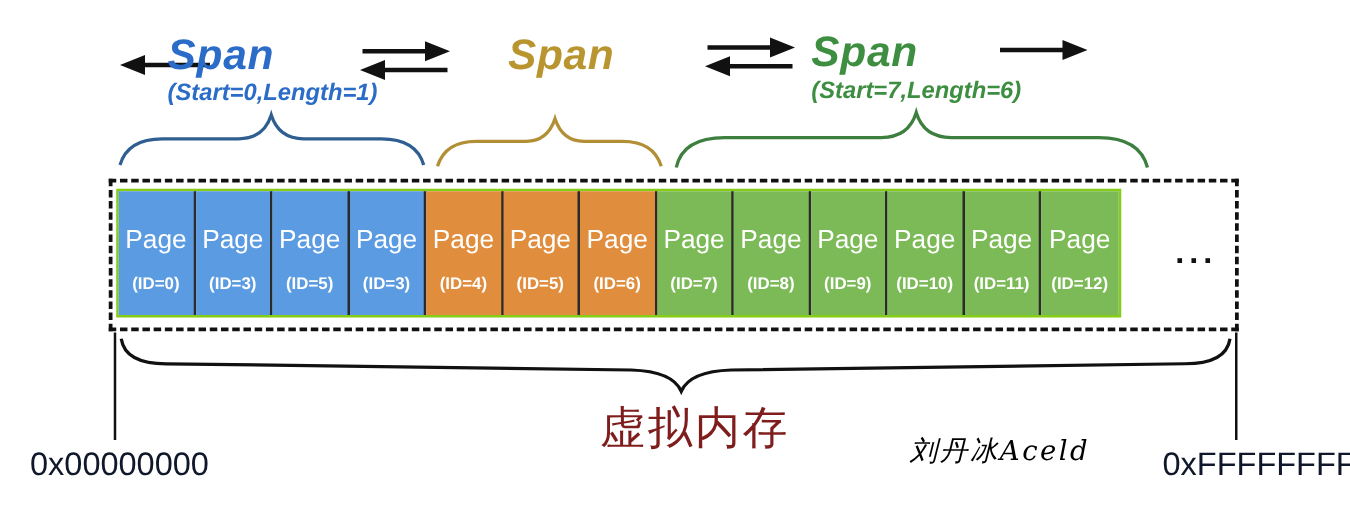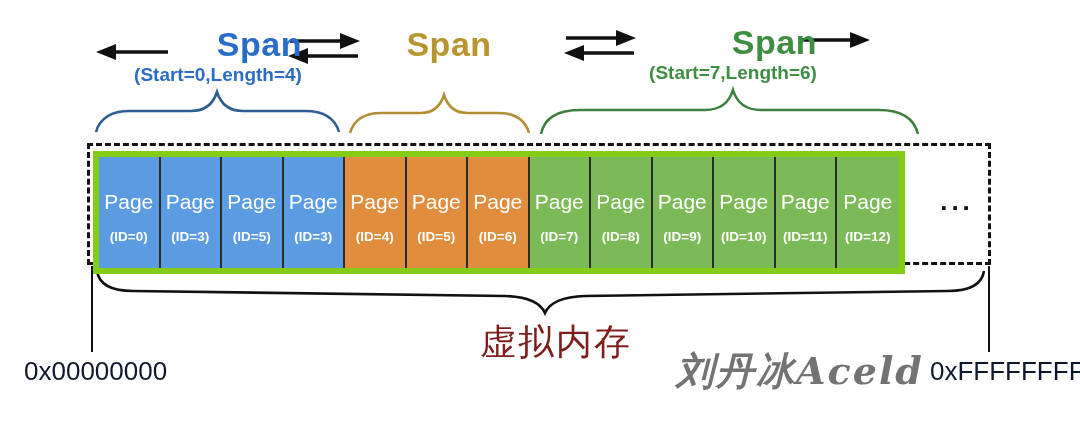--- a/index.html
+++ b/index.html
@@ -1,51 +1,51 @@
 <!DOCTYPE html>
 <html style="--pg-blue: #5B9BE2; --pg-orange: #E08D3D; --pg-green: #7CBA57;"><head>
 <meta charset="utf-8">
 <style>
   html,body{margin:0;padding:0;background:#fff;}
   body{width:1080px;height:424px;position:relative;overflow:hidden;
        font-family:"Liberation Sans",sans-serif;}
   #overlay{position:absolute;left:0;top:0;width:1080px;height:424px;pointer-events:none;}
 
   
-  .span-group{position:absolute;text-align:right;transform:translateX(-50%);}
+  .span-group{position:absolute;text-align:left;transform:translateX(-50%);font-style:italic;}
   .span-title{font-size:34px;font-weight:800;line-height:1.0;letter-spacing:.5px;}
   .span-detail{font-size:19px;font-weight:700;margin-top:3px;white-space:nowrap;}
 
   
   #memory-box{position:absolute;left:87px;top:143px;width:898px;height:116px;
               border:3px dashed #111;}
-  #page-row{position:absolute;left:93px;top:151px;height:123px;display:flex;
-            border:6px solid #84cc16;box-sizing:border-box;}
+  #page-row{position:absolute;left:93px;top:151px;height:103px;display:flex;
+            border:2px solid #84cc16;box-sizing:border-box;}
   .page-cell{flex:0 0 61.5px;box-sizing:border-box;border-right:2px solid #2b2b2b;
              display:flex;flex-direction:column;justify-content:center;align-items:center;
              padding-top:10px;color:#fff;}
   .page-cell:last-child{border-right:none;}
   .g-blue{background:var(--pg-blue);}
   .g-orange{background:var(--pg-orange);}
   .g-green{background:var(--pg-green);}
   .page-label{font-size:21px;font-weight:400;line-height:1.05;}
   .page-id{font-size:13.5px;font-weight:700;margin-top:16px;white-space:nowrap;}
 
   #ellipsis{position:absolute;left:928px;top:186px;width:58px;text-align:center;
             font-size:26px;font-weight:800;letter-spacing:4px;color:#111;}
 
   
   #vm-label{position:absolute;left:556px;top:318px;transform:translateX(-50%);
             font-size:36px;color:#7f1d1d;letter-spacing:2px;}
   .addr{position:absolute;top:356px;font-size:26px;color:#0f172a;white-space:nowrap;}
   #addr-start{left:24px;}
   #addr-end{left:930px;}
   #watermark{position:absolute;left:800px;top:346px;transform:translateX(-50%);
-             font-family:"DejaVu Serif",serif;font-style:italic;font-weight:700;
-             font-size:38px;color:#737373;letter-spacing:2px;white-space:nowrap;}
+             font-family:"DejaVu Serif",serif;font-style:italic;font-weight:400;
+             font-size:22px;color:#000000;letter-spacing:2px;white-space:nowrap;}
 </style>
 </head>
 <body>
 
 <svg id="overlay" viewBox="0 0 1080 424" xmlns="http://www.w3.org/2000/svg">
 
   <g stroke="#111" stroke-width="3.5" fill="#111">
     <line x1="168" y1="52" x2="114" y2="52"></line>
     <polygon points="96,52 116,44 116,60" stroke="none"></polygon>
   </g>
@@ -74,21 +74,21 @@
   <path id="brace-2" fill="none" stroke-width="2.6" d="M541,134 Q546,110 580,110 L705,110 Q727,110 733,90 Q739,110 761,110 L879,110 Q912,110 918,134" stroke="#3C7F3E"></path>
 
   <path fill="none" stroke="#111" stroke-width="2.6" d="M97,271 Q100,291 133,291 L505,296 Q538,297 545,313 Q552,297 585,296 L948,291 Q981,291 984,271"></path>
 
   <line x1="92" y1="266" x2="92" y2="352" stroke="#111" stroke-width="2"></line>
   <line x1="989" y1="266" x2="989" y2="352" stroke="#111" stroke-width="2"></line>
 </svg>
 
 <div class="span-group" style="left: 218px; top: 27px; color: rgb(43, 108, 200);">
   <div class="span-title">Span</div>
-  <div class="span-detail">(Start=0,Length=4)</div>
+  <div class="span-detail">(Start=0,Length=1)</div>
 </div>
 <div class="span-group" style="left: 449px; top: 27px; color: rgb(185, 149, 47);">
   <div class="span-title">Span</div>
 </div>
 <div class="span-group" style="left: 733px; top: 25px; color: rgb(62, 142, 65);">
   <div class="span-title">Span</div>
   <div class="span-detail">(Start=7,Length=6)</div>
 </div>
 
 <div id="memory-box"></div>

